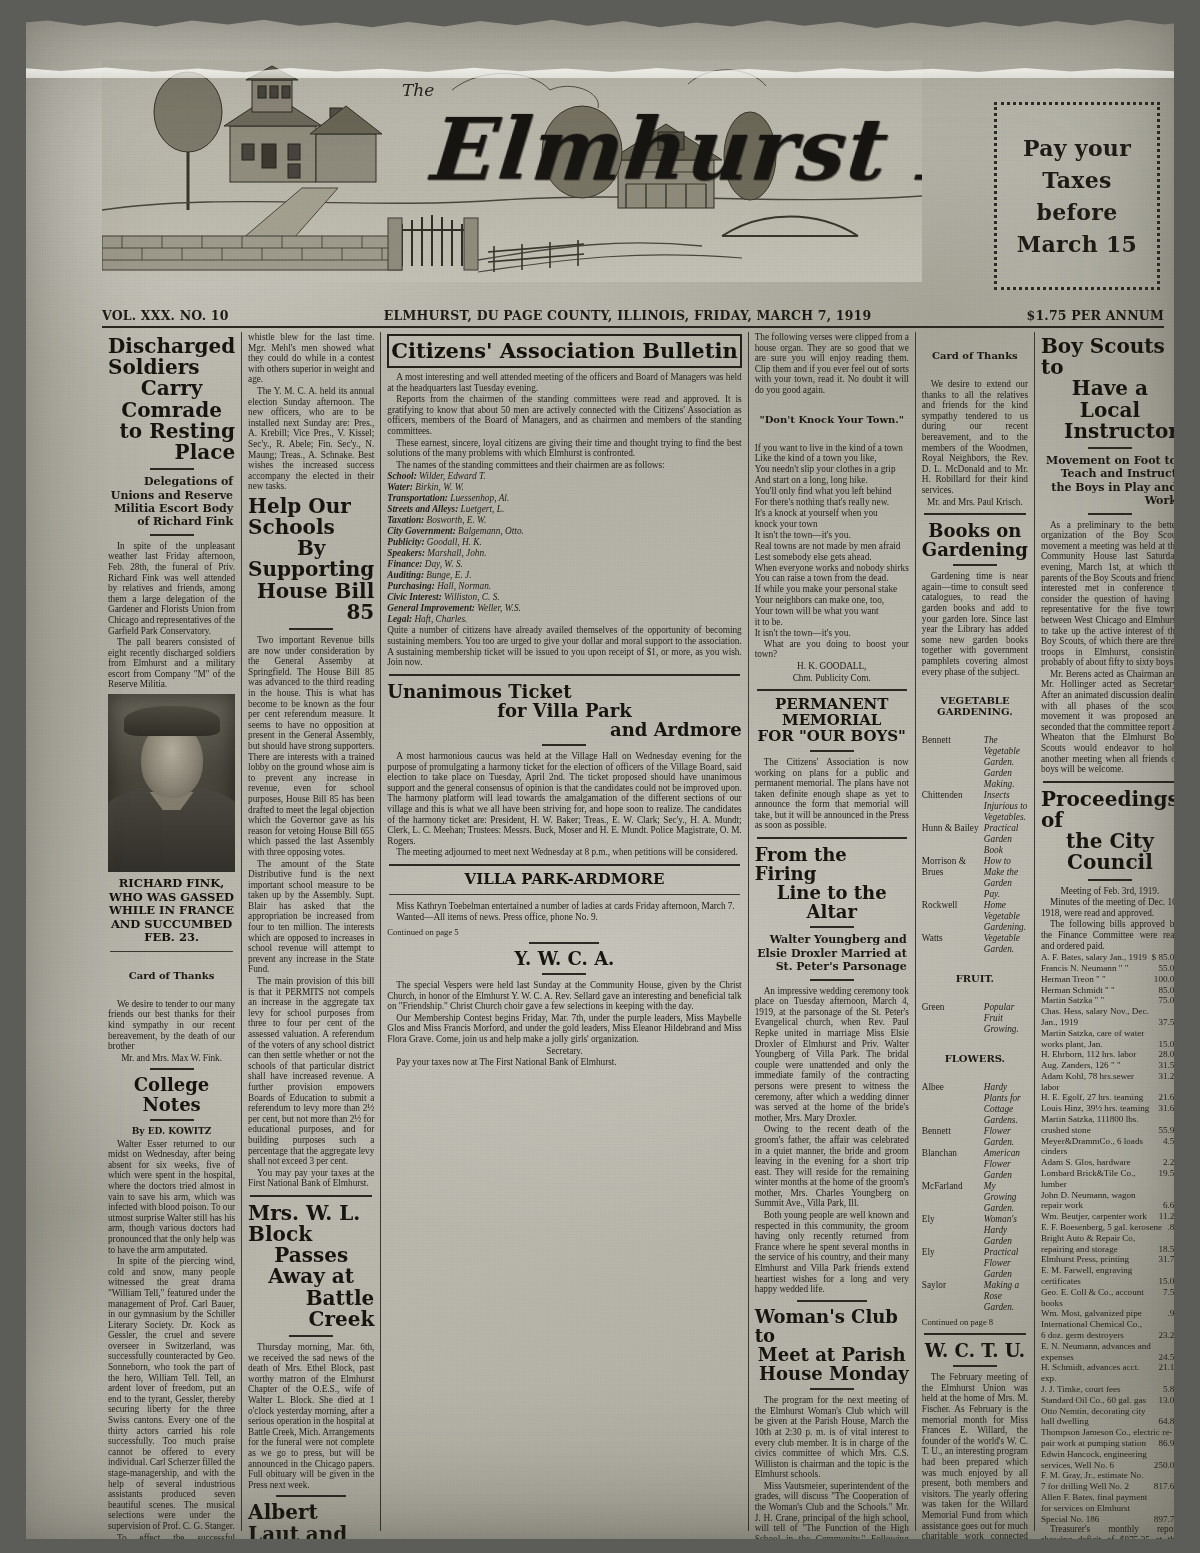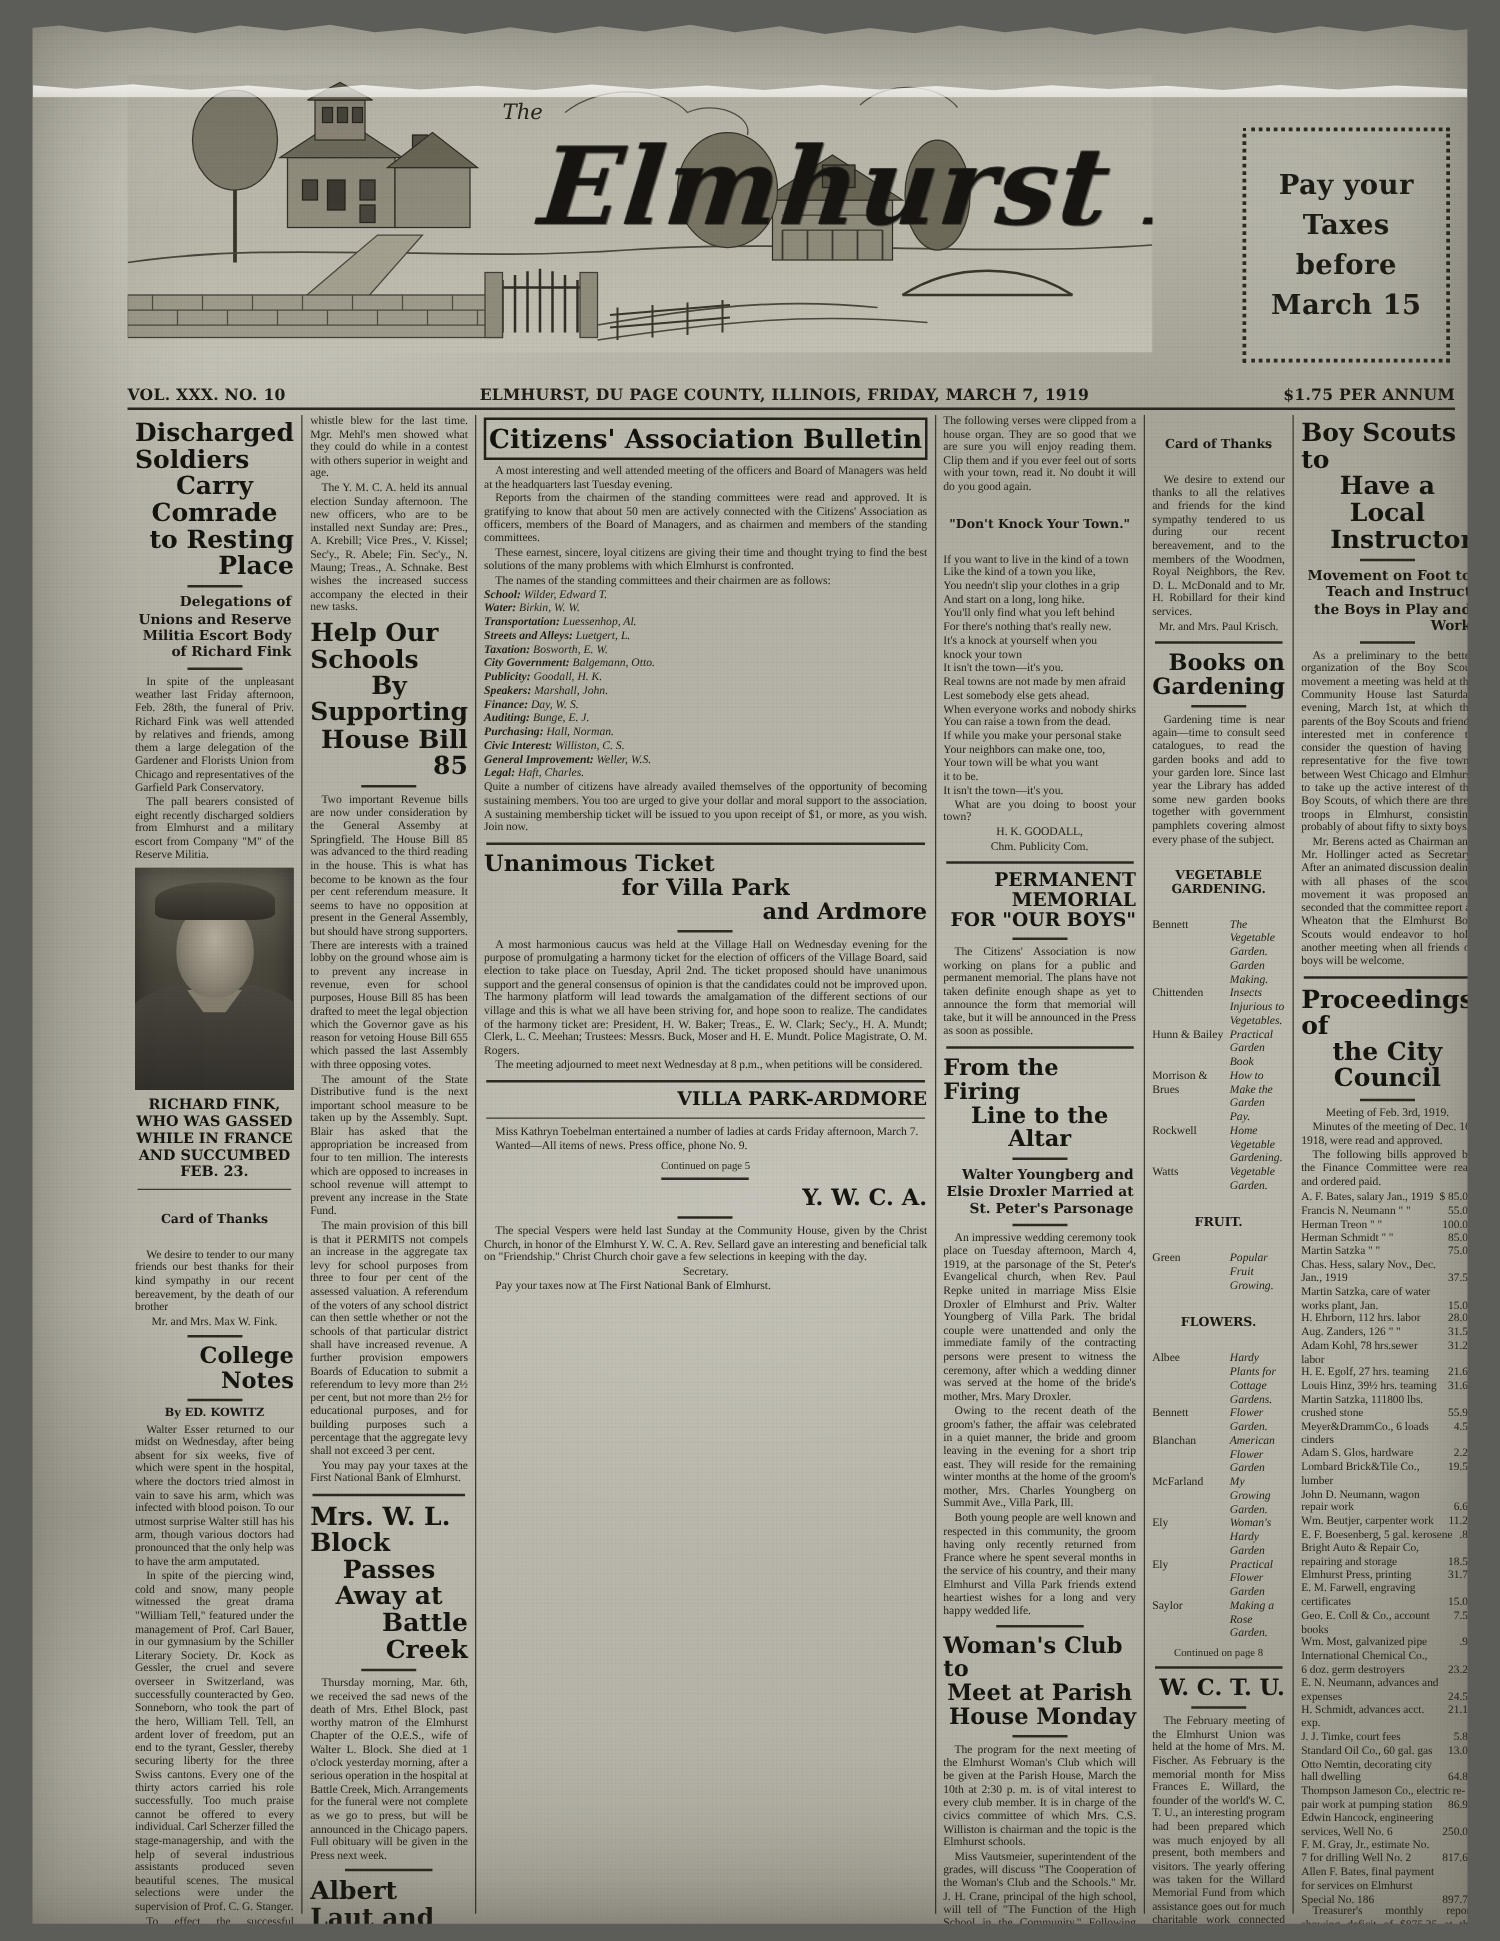--- a/index.html
+++ b/index.html
@@ -101,21 +101,21 @@
   }
   .rule-main{position:absolute;left:76px;right:10px;top:300px;height:2px;background:#2a2820;}
 
   
   .cols{position:absolute;left:76px;right:10px;top:306px;bottom:8px;display:flex;}
   .col{flex:1;padding:0 6px;position:relative;}
   .col + .col{border-left:1px solid #3b3930;}
 
   .hl{
     font-family:"DejaVu Serif", serif;font-weight:700;color:#16150f;
-    text-align:right;line-height:1.06;margin:4px 0 2px;
+    text-align:center;line-height:1.06;margin:4px 0 2px;
   }
   .hl.h1{font-size:20px;}
   .hl.h2{font-size:18px;}
   .hl.h3{font-size:15px;}
   .hl.stagger{text-align:left;}
   .hl.stagger .l2{display:block;text-align:center;}
   .hl.stagger .l3{display:block;text-align:right;}
   .deck{
     font-family:"DejaVu Serif", serif;font-weight:700;font-size:11px;color:#1b1913;
     text-align:right;line-height:1.22;margin:3px 2px 2px;
@@ -136,21 +136,21 @@
   p.bt.ctr{text-align:center;text-indent:0;}
   .byline{
     font-family:"DejaVu Serif", serif;font-weight:700;font-size:9px;
     text-align:center;margin:2px 0 3px;color:#1b1913;
   }
   .smallcap{
     font-family:"DejaVu Serif", serif;font-weight:700;font-size:10px;
     text-align:center;margin:18px 0;color:#1b1913;
   }
   .cont{
-    font-family:"Liberation Serif", serif;font-size:8.6px;text-align:center;
+    font-family:"Liberation Serif", serif;font-size:8.6px;text-align:left;
     margin:4px 0 2px;color:#262419;
   }
   .caption{
     font-family:"DejaVu Serif", serif;font-weight:700;font-size:11.5px;
     text-align:center;line-height:1.18;margin:5px 0 2px;color:#16150f;
   }
   
   .photo{
     width:100%;height:178px;margin:4px 0 2px;position:relative;overflow:hidden;
     background:linear-gradient(175deg,#6d6a5e,#4a473d 45%,#3b3931 100%);
@@ -441,20 +441,21 @@
         <div class="hl h3">VILLA PARK-ARDMORE</div>
         <div class="rule-h"></div>
         <p class="bt">Miss Kathryn Toebelman entertained a number of ladies at cards Friday afternoon, March 7.</p>
         <p class="bt">Wanted—All items of news. Press office, phone No. 9.</p>
         <div class="cont">Continued on page 5</div>
 
         <div class="dash wide"></div>
         <div class="hl h2">Y. W. C. A.</div>
         <div class="dash"></div>
         <p class="bt">The special Vespers were held last Sunday at the Community House, given by the Christ Church, in honor of the Elmhurst Y. W. C. A. Rev. Sellard gave an interesting and beneficial talk on "Friendship." Christ Church choir gave a few selections in keeping with the day.</p>
+        <p class="bt">Our Membership Contest begins Friday, Mar. 7th, under the purple leaders, Miss Maybelle Glos and Miss Francis Morford, and under the gold leaders, Miss Eleanor Hildebrand and Miss Flora Grave. Come, join us and help make a jolly girls' organization.</p>
         <p class="bt ctr">Secretary.</p>
         <p class="bt">Pay your taxes now at The First National Bank of Elmhurst.</p>
       </div>
 
       <div class="col">
         <p class="bt ni">The following verses were clipped from a house organ. They are so good that we are sure you will enjoy reading them. Clip them and if you ever feel out of sorts with your town, read it. No doubt it will do you good again.</p>
         <div class="smallcap">"Don't Knock Your Town."</div>
         <div class="poem">
           <div>If you want to live in the kind of a town</div>
           <div>Like the kind of a town you like,</div>

